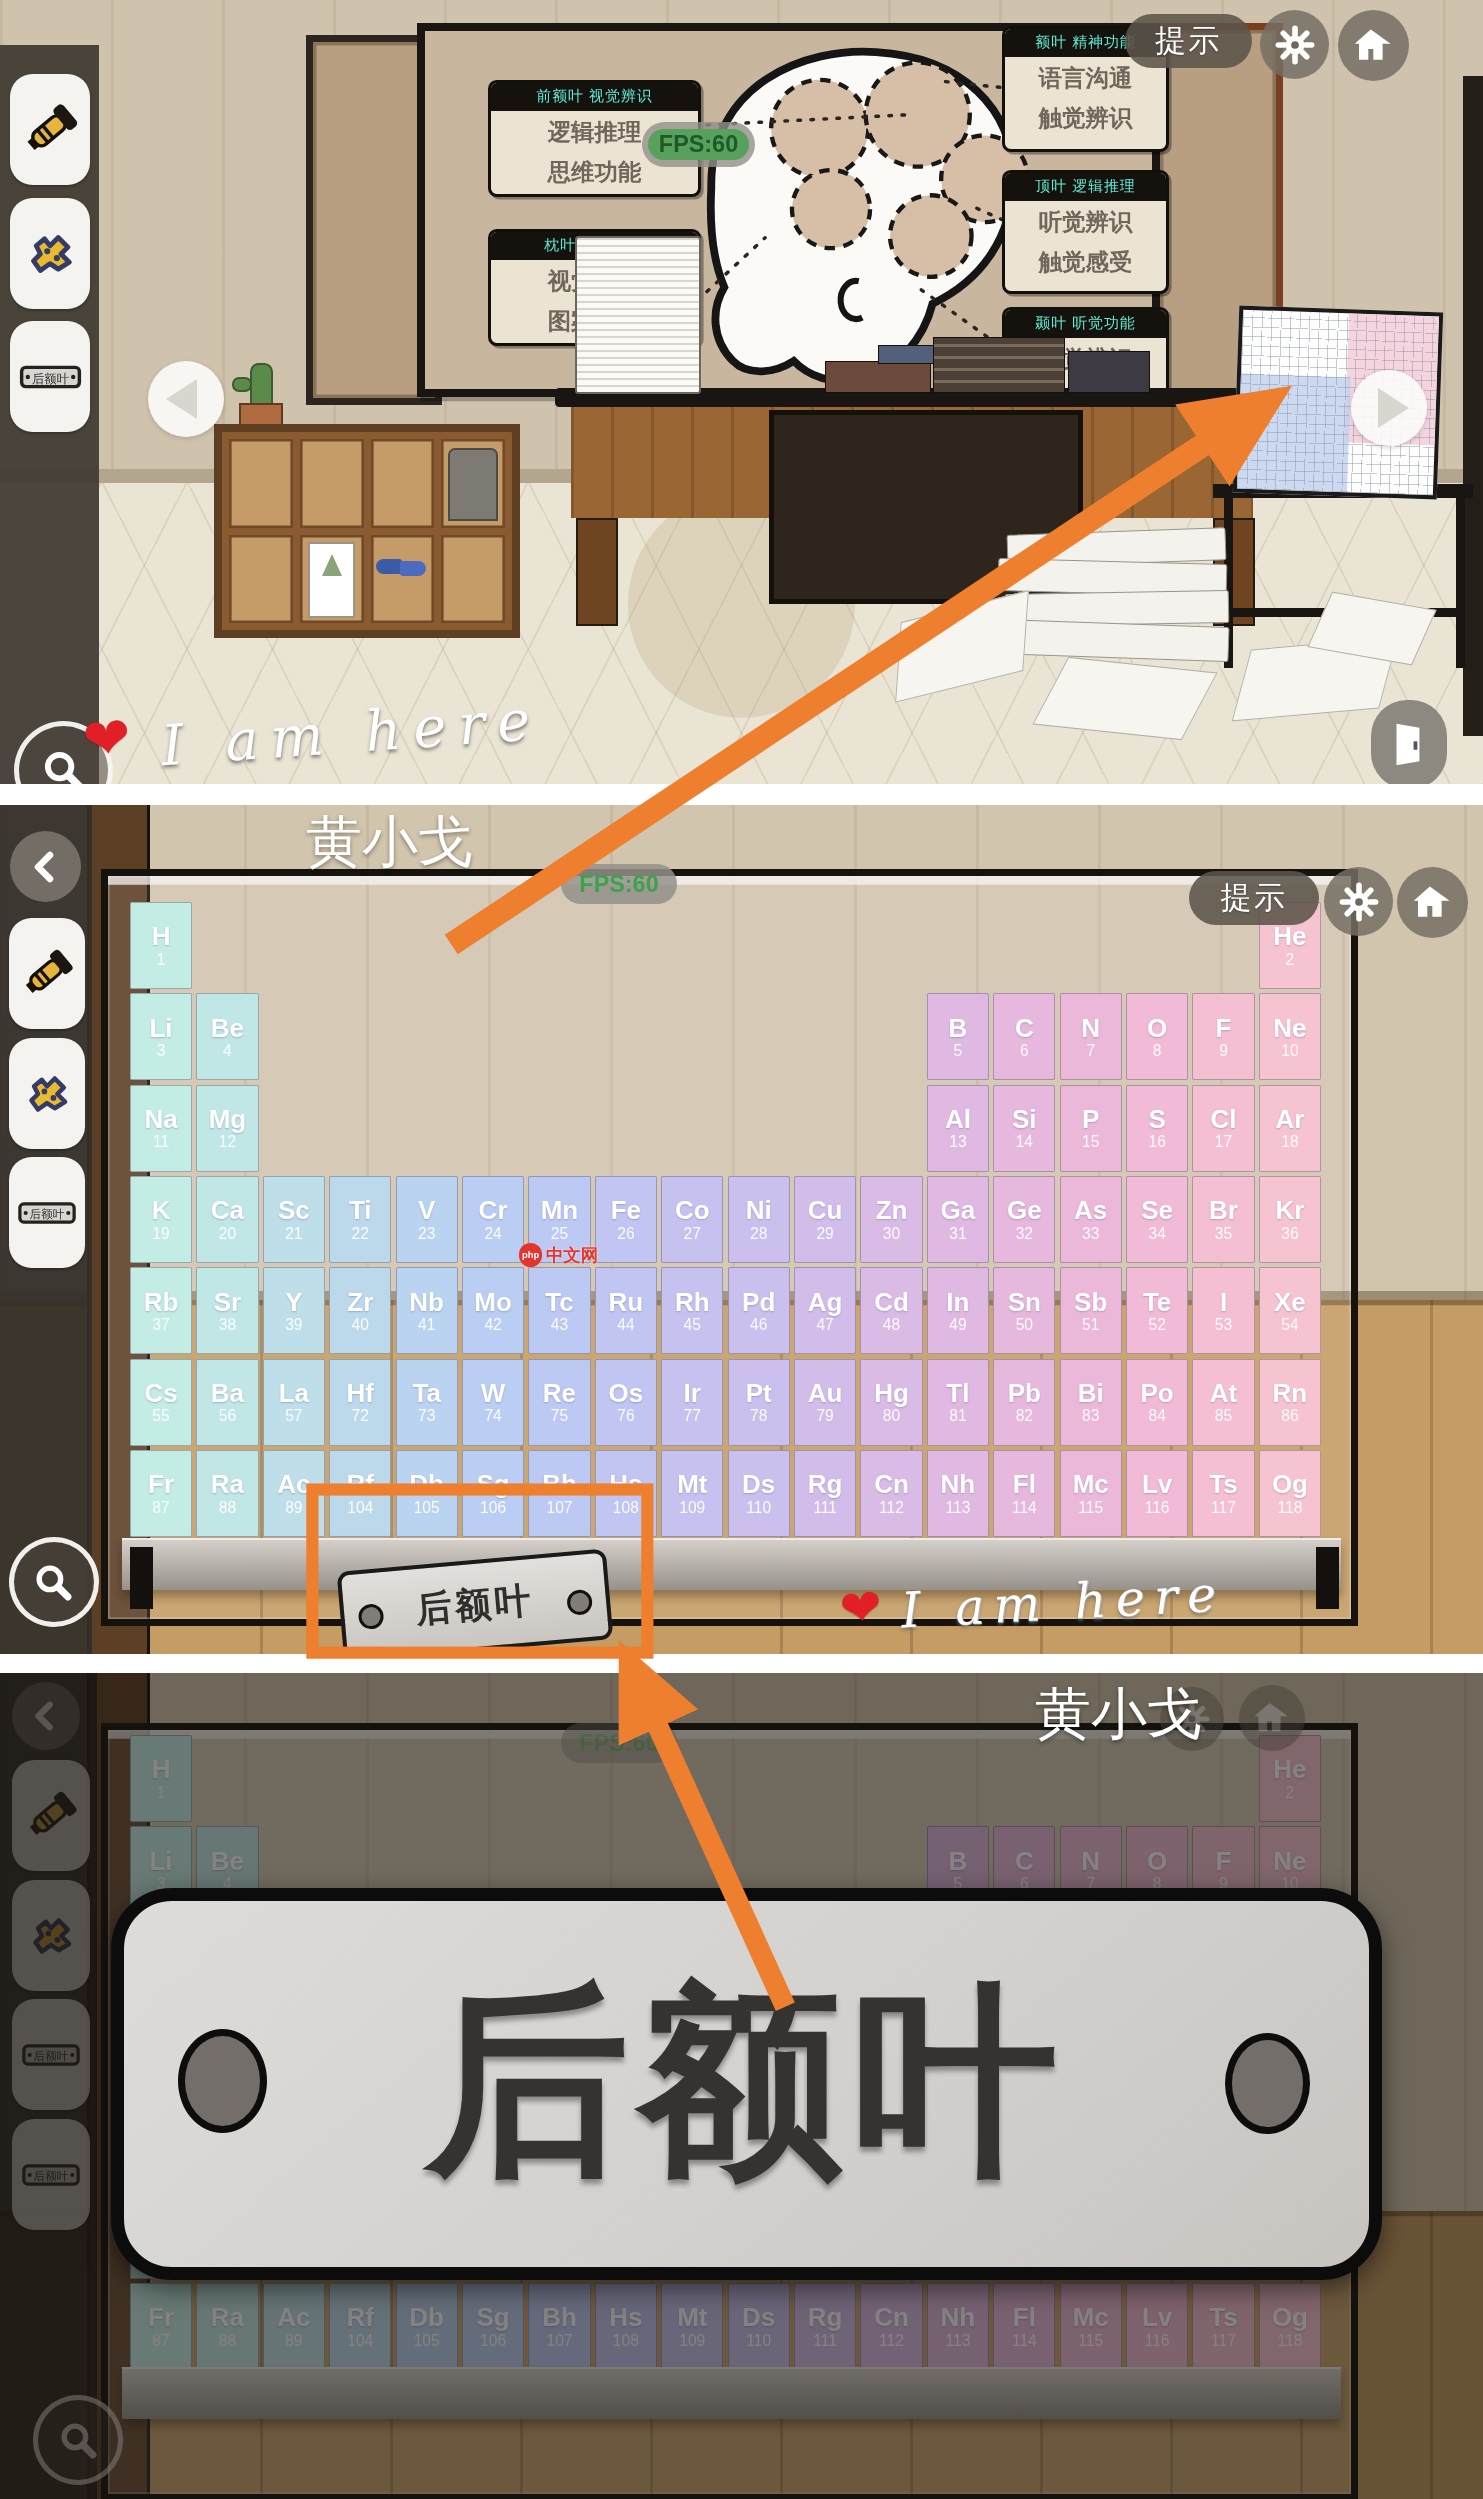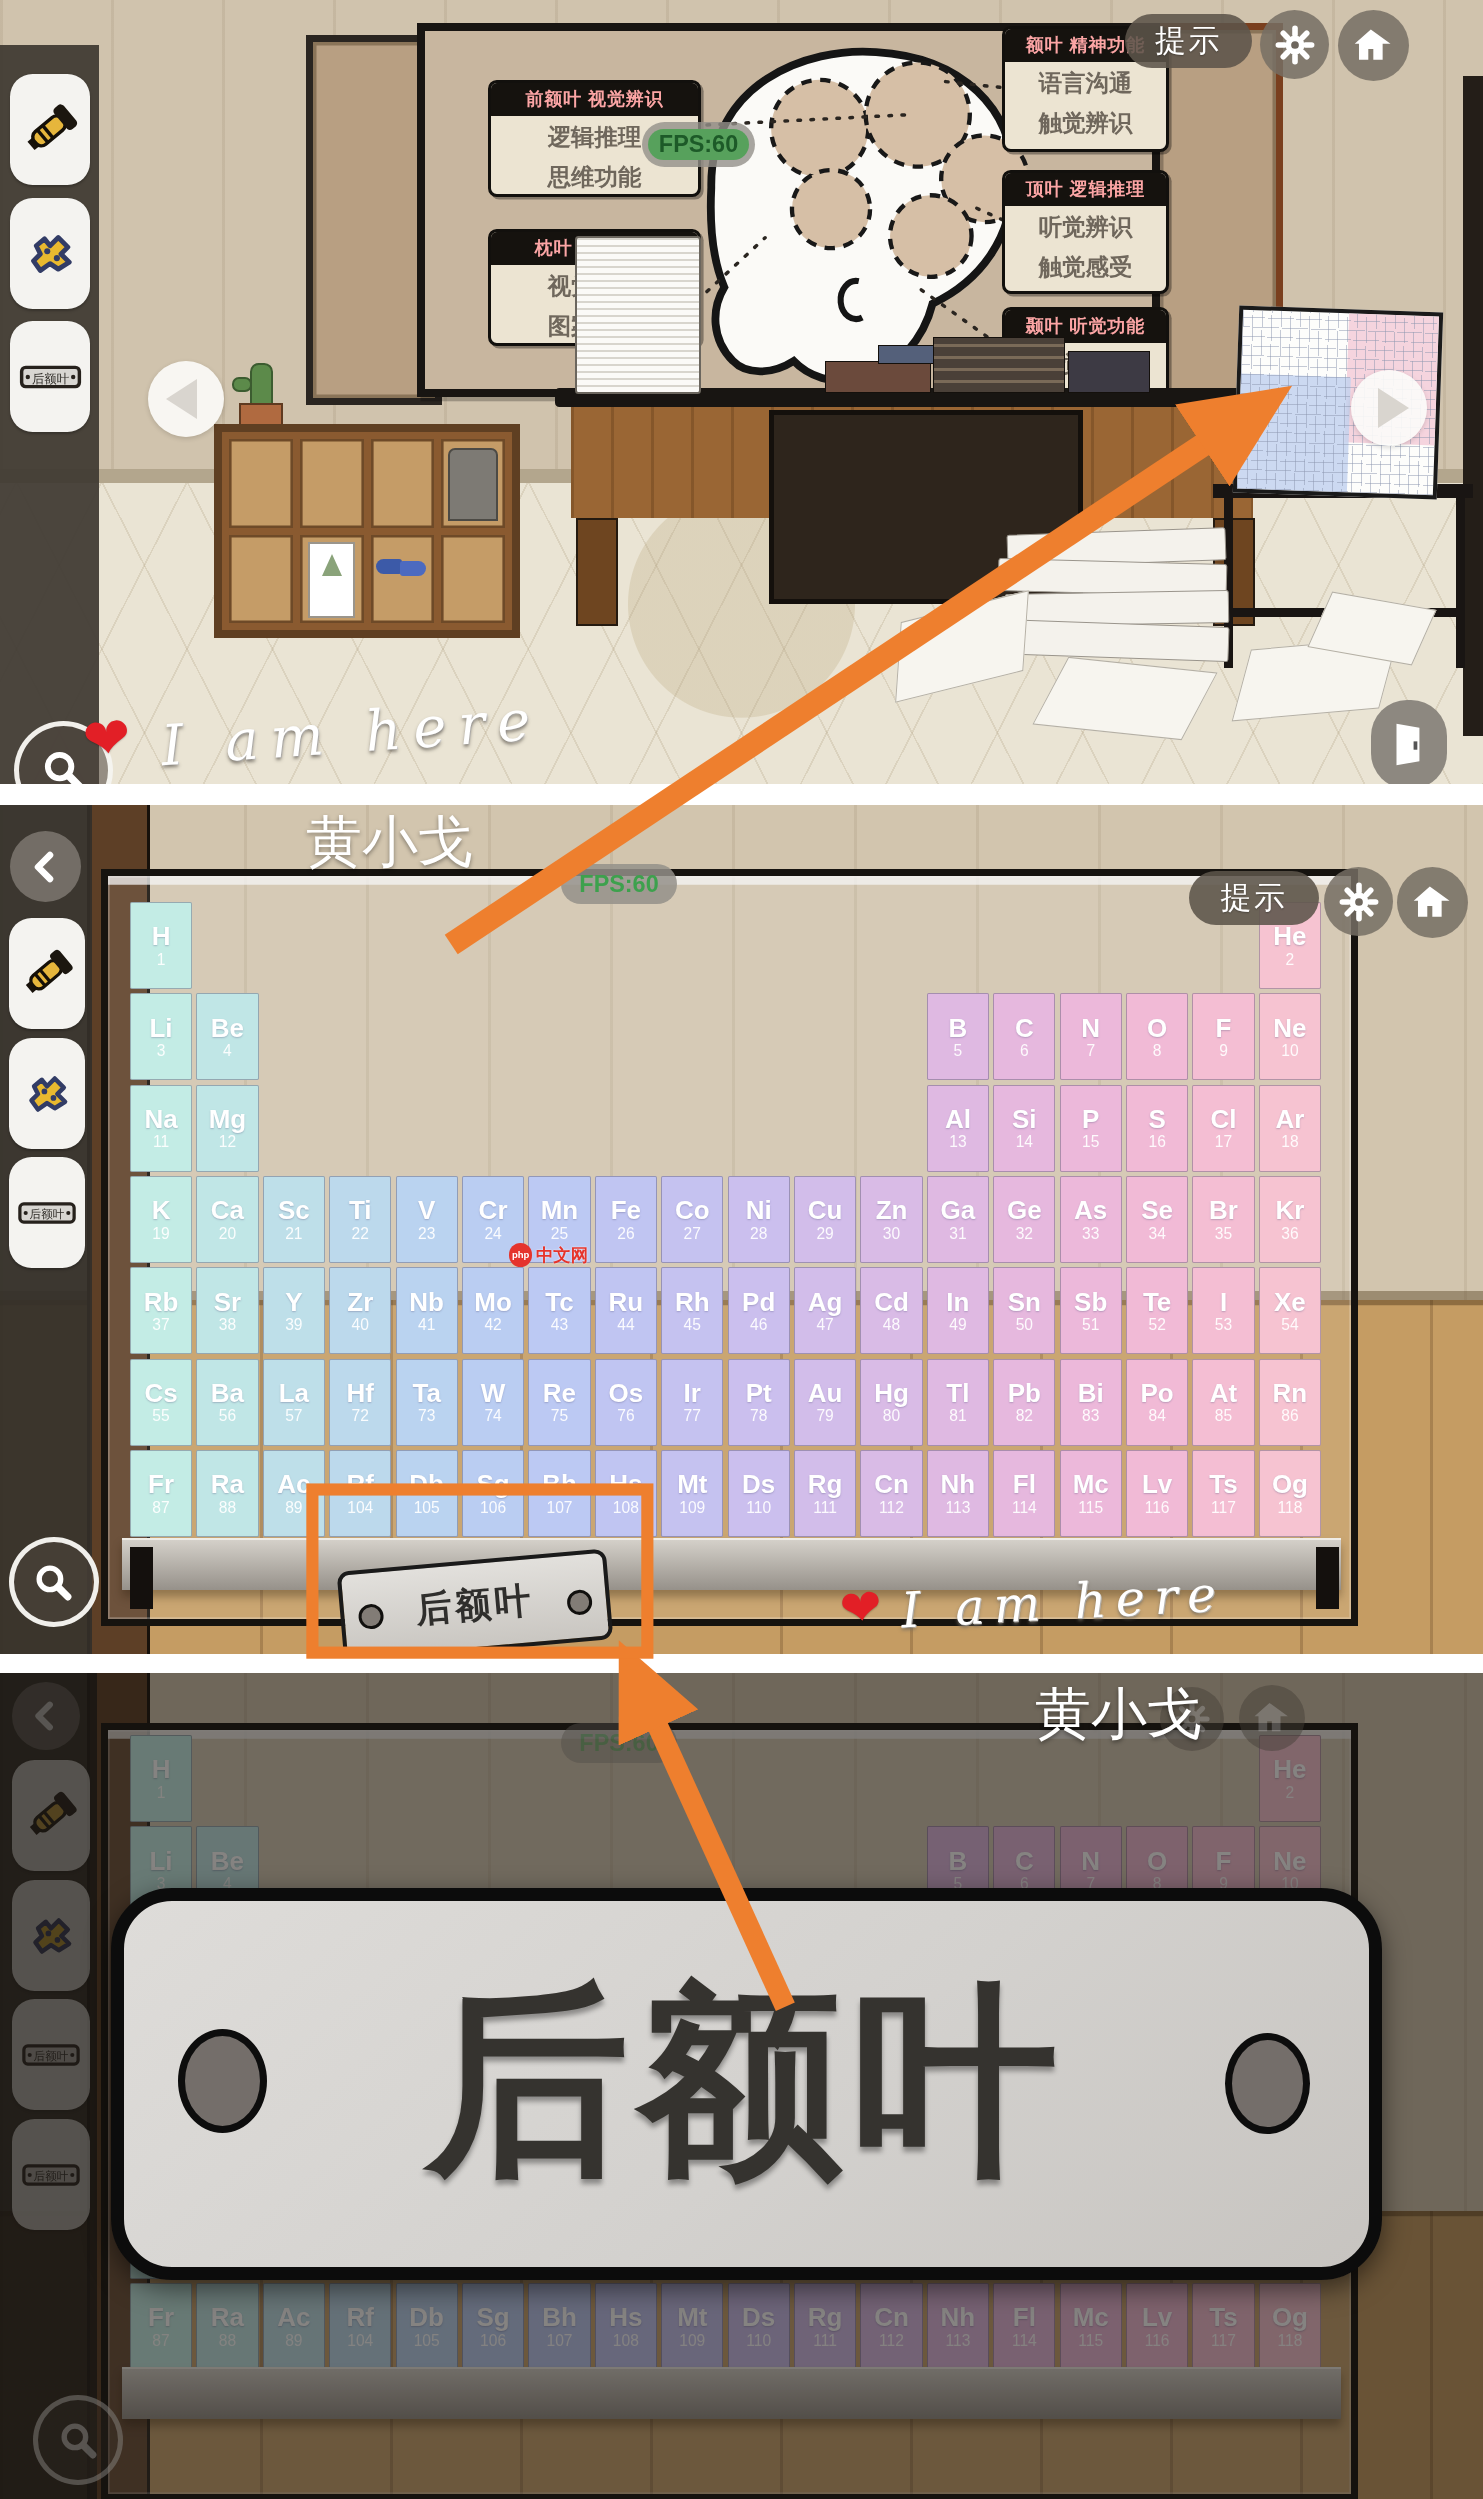--- a/index.html
+++ b/index.html
@@ -42,21 +42,21 @@
   .p1-wall{background:#d0c3ad;background-image:
     repeating-linear-gradient(90deg,rgba(120,100,70,.12) 0 2.6px,transparent 2.6px 111px);}
   .p1-floor{background:#eae4d4;background-image:
     repeating-linear-gradient(63deg,rgba(180,165,135,.28) 0 1.7px,transparent 1.7px 76px),
     repeating-linear-gradient(-63deg,rgba(180,165,135,.28) 0 1.7px,transparent 1.7px 76px),
     radial-gradient(circle at 50% 40%,rgba(200,185,150,.4) 0 113px,transparent 114px);}
   .cork{background:#b89f82;border:7.8px solid #2a2520;box-shadow:inset 0 0 0 3.5px #8a7458;}
   .brainboard{background:#c8b69f;border:8.7px solid #181512;box-shadow:3.5px 4.3px 0 rgba(0,0,0,.25);}
   .lblbox{background:#ece4d2;border:3.5px solid #12100d;border-radius:8.7px;
     box-shadow:2.6px 2.6px 0 rgba(0,0,0,.35);overflow:hidden;text-align:center;}
-  .lblbox .hd{background:#15120e;color:#fca5a5;font-size:18px;font-weight:bold;
+  .lblbox .hd{background:#15120e;color:#5eead4;font-size:15px;font-weight:normal;
     padding:4.3px 3.5px;letter-spacing:0.9px;white-space:nowrap;}
   .lblbox .ln{font-size:23.4px;color:#6f675c;font-weight:bold;line-height:1.55;margin-top:3.5px;}
   .desk-top{background:#181512;border-radius:4.3px;}
   .desk-body{background:#9a6634;background-image:
     repeating-linear-gradient(90deg,rgba(70,40,12,.25) 0 2.6px,transparent 2.6px 40px);}
   .kneehole{background:#2e251c;border:5.2px solid #14100c;}
   .paper-stack{background:repeating-linear-gradient(0deg,#fbfaf7 0 5.2px,#d8d5cd 5.2px 7px);
     border:2.6px solid #6b665e;border-radius:3.5px;}
   .book{position:absolute;border:1.7px solid #14100c;}
   .sidetable-bar{background:#191513;}
@@ -95,21 +95,21 @@
   .plate .hole{position:absolute;border-radius:50%;background:#827c76;border:3.5px solid #11100e;}
   .plate-text{font-weight:bold;color:#2f2e2c;}
   .overlay{background:rgba(22,17,14,.52);}
   .plate-big{background:linear-gradient(140deg,#dedcd9 0%,#d3d1ce 55%,#c7c4c0 100%);
     border:13px solid #0c0c0c;border-radius:61px;box-shadow:0 8.7px 26px rgba(0,0,0,.5);
     display:flex;align-items:center;justify-content:center;}
   .plate-big .hole{position:absolute;border-radius:50%;background:#746e6a;border:7.8px solid #0d0d0d;}
   .plate-big .plate-text{font-size:204px;font-weight:800;letter-spacing:10.4px;color:#35332f;
     text-shadow:0 5.2px 5.2px rgba(0,0,0,.35);}
   .dim{opacity:.55;}
-  .watermark{display:flex;align-items:center;gap:3.5px;}
+  .watermark{display:flex;align-items:center;gap:3.5px;margin-left:10px;}
   .wm-circ{width:23.4px;height:23.4px;border-radius:50%;background:#e5342c;color:#fff;
     font-size:9.5px;font-weight:bold;display:flex;align-items:center;justify-content:center;}
   .wm-text{color:#e5342c;font-size:17.4px;font-weight:bold;text-shadow:0 0 1.7px #fff;}
 </style>
 </head>
 <body>
 
 <div id="root">
 
   <div class="abs" style="left:0;top:0;width:1483px;height:785px;overflow:hidden;">

